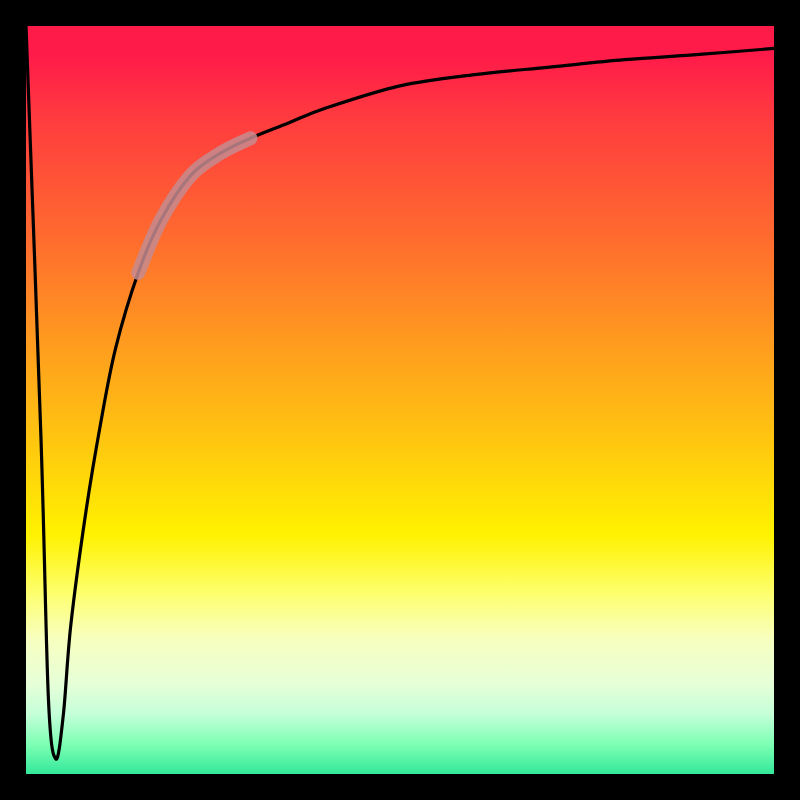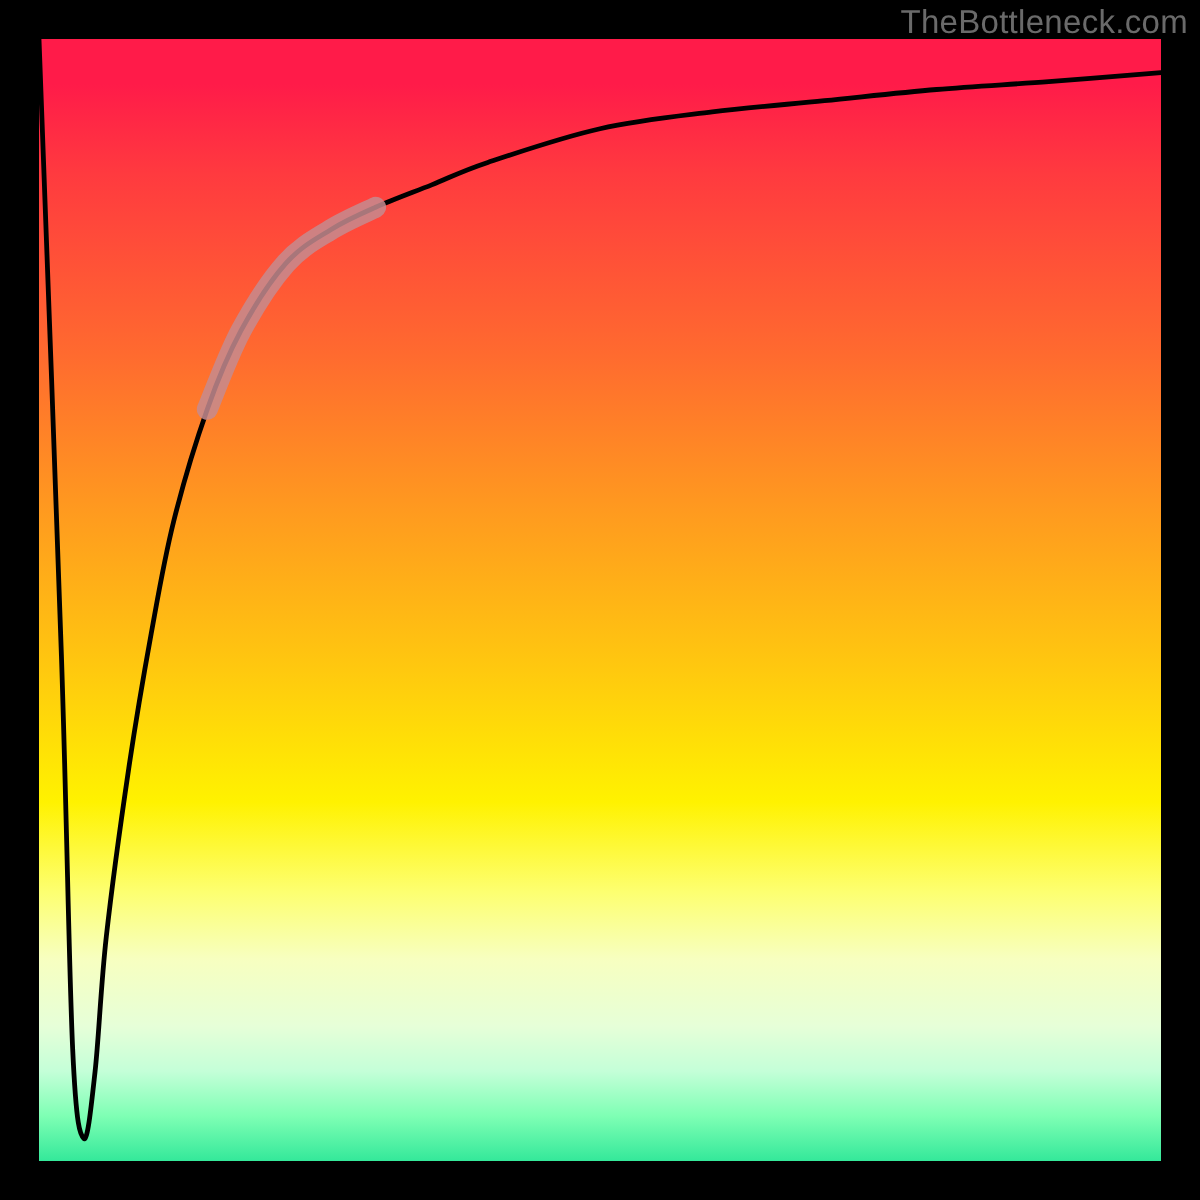--- a/index.html
+++ b/index.html
@@ -59,21 +59,20 @@
     width: 748px;
     height: 748px;
     overflow: visible;
   }
 </style>
 </head>
 <body>
 
 <div class="frame">
 
-  <div class="watermark">TheBottleneck.com</div>
 
   <div class="plot-area">
     <svg class="curve" viewBox="0 0 748 748" preserveAspectRatio="none">
       <path fill="none" stroke="#000" stroke-width="3.2" stroke-linejoin="round" stroke-linecap="round" d="M 0 0 C 2.4933333333333336 68.56666666666666, 11.22 299.2, 14.96 411.4 C 18.7 523.6, 19.946666666666665 619.5933333333334, 22.439999999999998 673.2 C 24.93333333333333 726.8066666666667, 27.42666666666667 730.5466666666666, 29.92 733.04 C 32.413333333333334 735.5333333333333, 34.906666666666666 710.5999999999999, 37.4 688.16 C 39.89333333333333 665.72, 41.13999999999999 632.06, 44.879999999999995 598.4 C 48.62 564.74, 54.85333333333334 519.86, 59.84 486.2 C 64.82666666666667 452.53999999999996, 69.81333333333333 423.8666666666667, 74.8 396.44 C 79.78666666666666 369.0133333333333, 83.52666666666666 346.5733333333334, 89.75999999999999 321.64000000000004 C 95.99333333333333 296.7066666666667, 104.72 268.0333333333333, 112.2 246.83999999999997 C 119.68 225.64666666666665, 125.91333333333333 210.68666666666667, 134.64 194.48000000000002 C 143.36666666666665 178.27333333333337, 154.58666666666667 160.82000000000002, 164.56 149.60000000000002 C 174.53333333333333 138.38000000000002, 184.5066666666667 133.3933333333334, 194.48000000000002 127.16000000000008 C 204.45333333333335 120.92666666666675, 213.18 117.18666666666672, 224.4 112.20000000000005 C 235.62 107.21333333333337, 249.33333333333334 102.22666666666669, 261.8 97.24000000000001 C 274.26666666666665 92.25333333333333, 280.5 88.51333333333332, 299.2 82.27999999999997 C 317.9 76.04666666666662, 349.06666666666666 65.44999999999992, 374 59.83999999999992 C 398.93333333333334 54.229999999999926, 423.8666666666667 51.73666666666666, 448.8 48.620000000000005 C 473.73333333333335 45.50333333333335, 498.6666666666667 43.633333333333304, 523.6 41.139999999999986 C 548.5333333333333 38.64666666666667, 573.4666666666667 35.77933333333342, 598.4 33.66000000000008 C 623.3333333333333 31.54066666666675, 648.2666666666667 30.293999999999983, 673.2 28.423999999999978 C 698.1333333333334 26.553999999999974, 735.5333333333333 23.437333333333374, 748 22.440000000000055"></path>
       <path fill="none" stroke="#c58b8f" stroke-width="14" stroke-linecap="round" opacity="0.85" d="M 112.2 246.83999999999997 C 115.94 238.11333333333332, 125.91333333333333 210.68666666666667, 134.64 194.48000000000002 C 143.36666666666665 178.27333333333337, 154.58666666666667 160.82000000000002, 164.56 149.60000000000002 C 174.53333333333333 138.38000000000002, 184.5066666666667 133.3933333333334, 194.48000000000002 127.16000000000008 C 204.45333333333335 120.92666666666675, 219.41333333333336 114.69333333333338, 224.4 112.20000000000005"></path>
     </svg>
   </div>
 
 </div>
 

